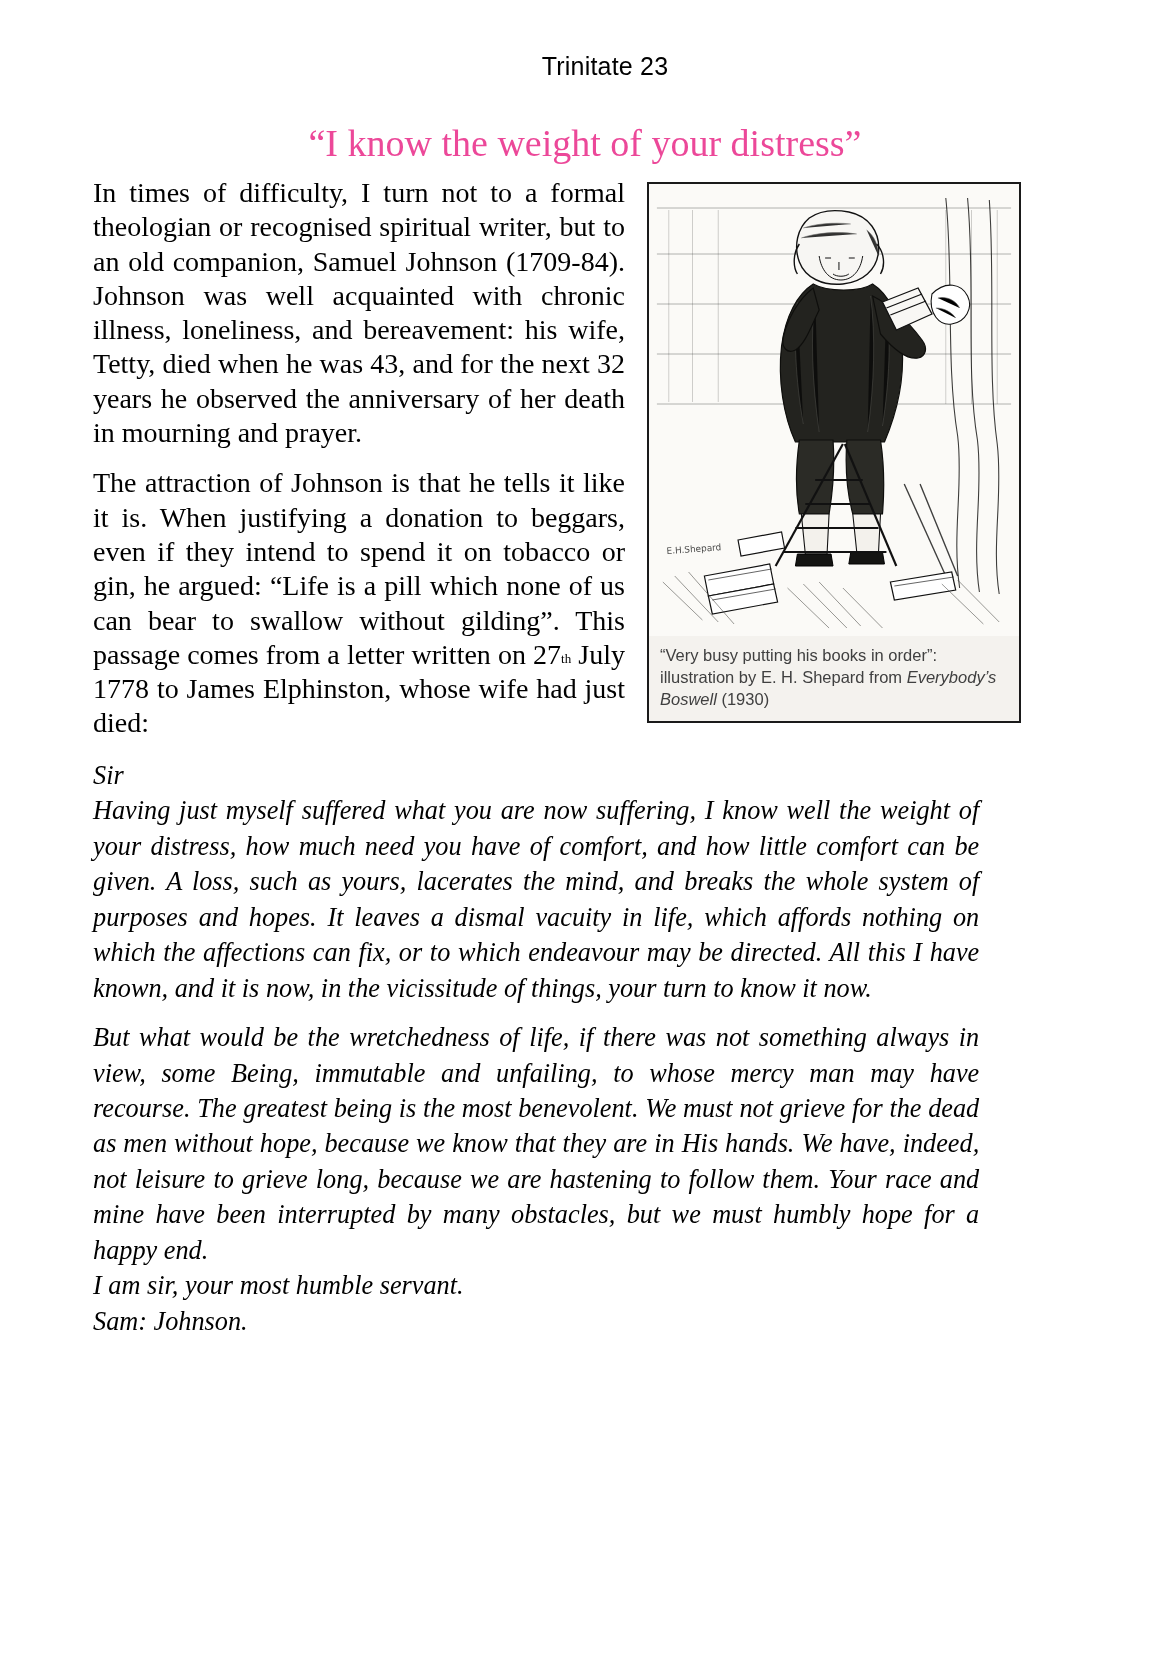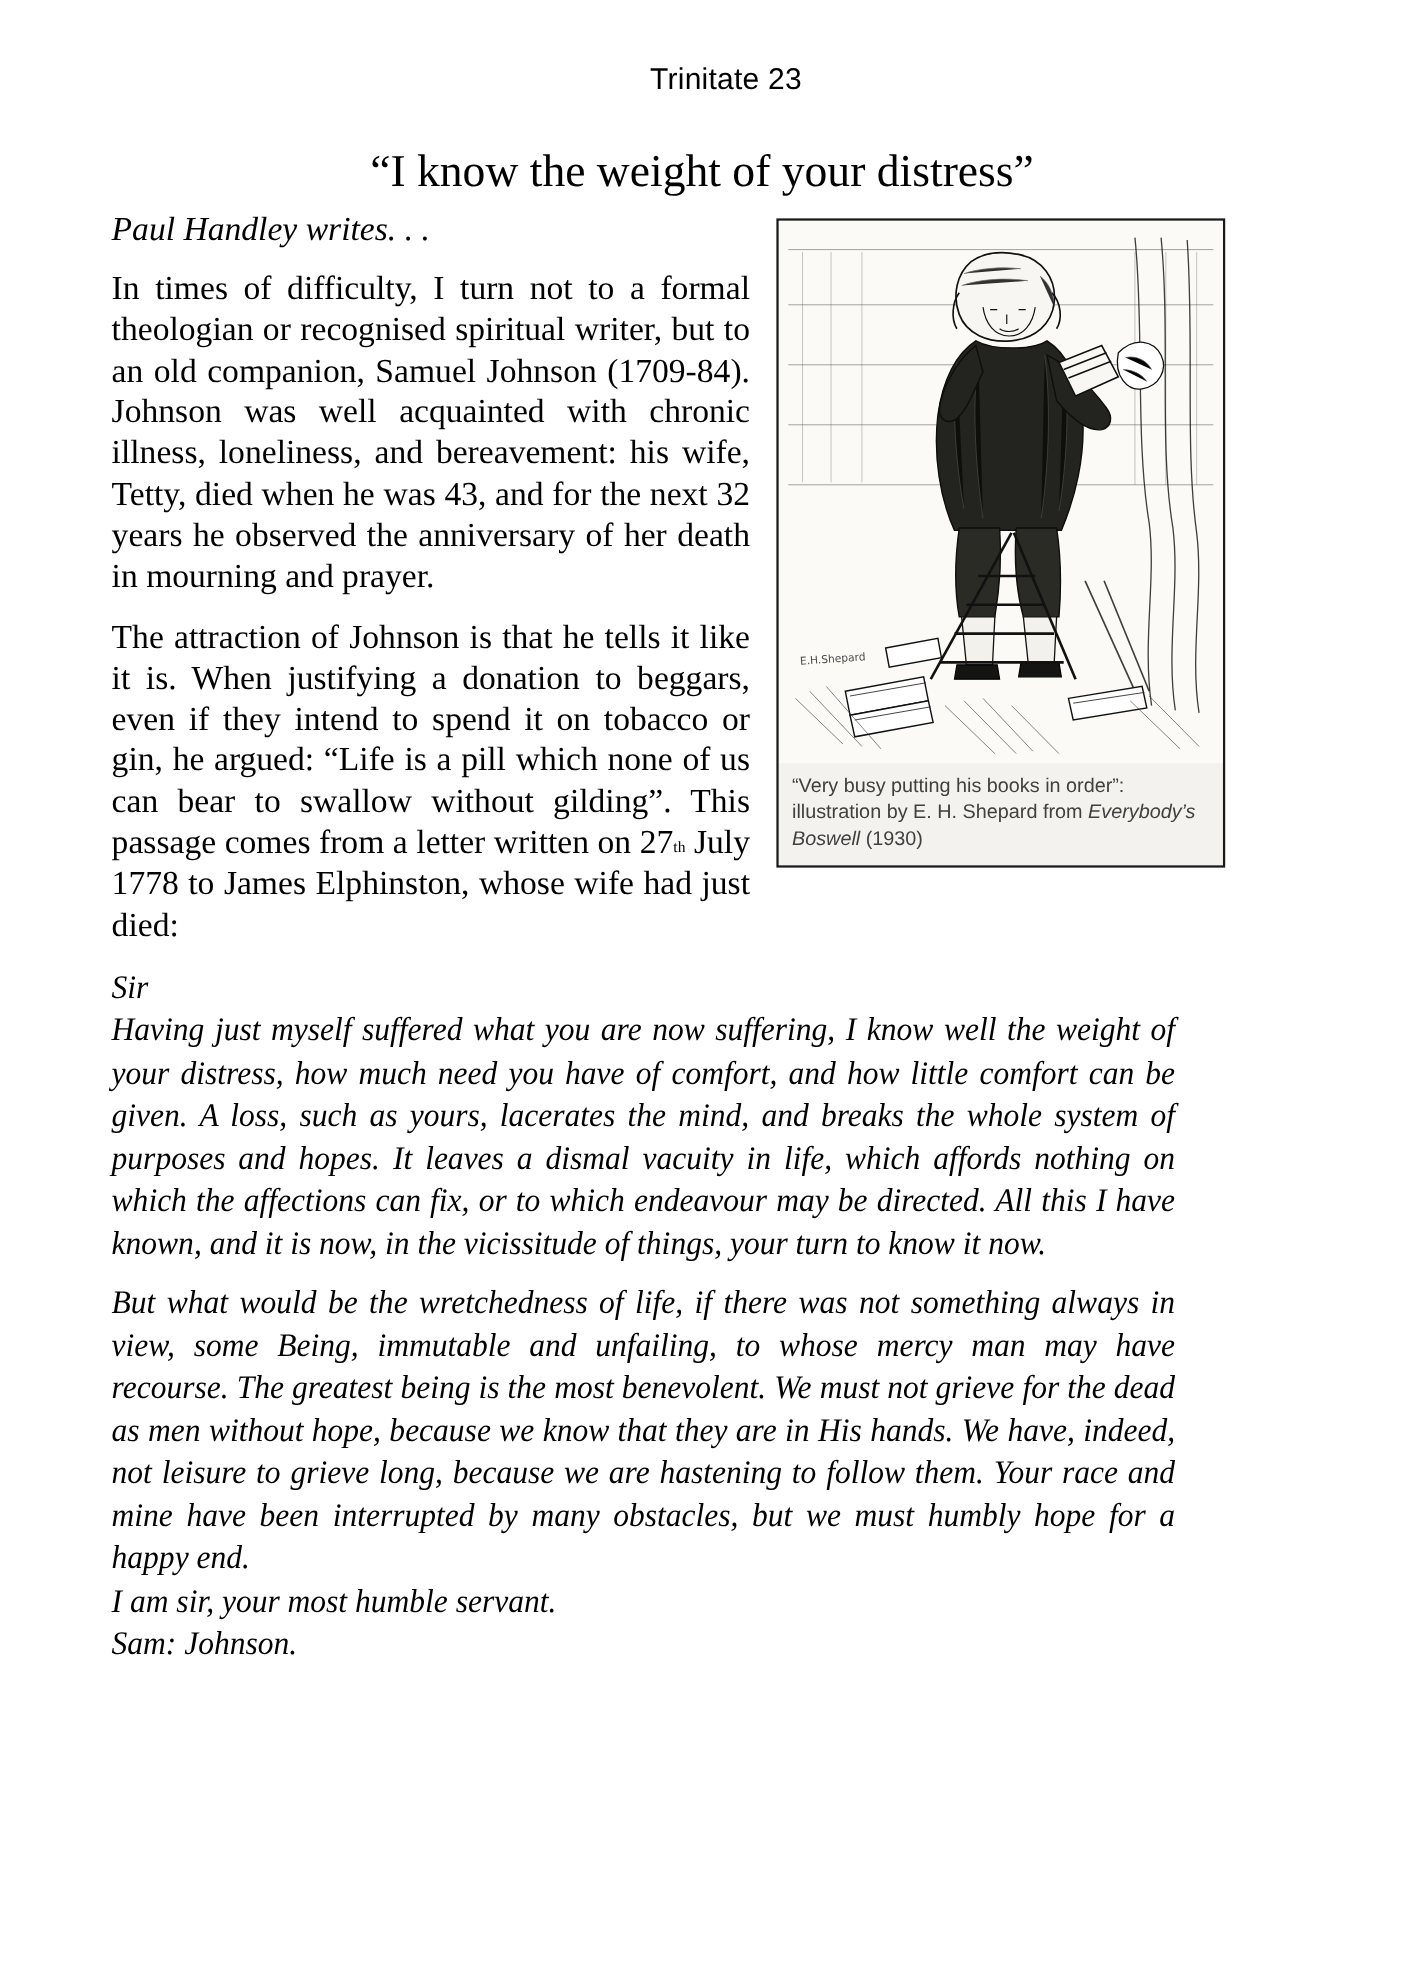--- a/index.html
+++ b/index.html
@@ -35,21 +35,21 @@
   
   .article-title {
     position: absolute;
     top: 98px;
     left: 0;
     width: 1170px;
     text-align: center;
     font-family: "Liberation Serif", serif;
     font-size: 38px;
     line-height: 1.1;
-    color: #000000;
+    color: #ec4899;
     font-weight: 400;
   }
 
   
   .content {
     position: absolute;
     top: 176px;
     left: 93px;
     width: 928px;
   }
@@ -268,21 +268,20 @@
           </g>
 
           <text x="18" y="370" font-family="DejaVu Sans, sans-serif" font-size="9" fill="#2b2b2b" opacity="0.85" transform="rotate(-4 18 370)">E.H.Shepard</text>
         </svg>
       </div>
       <figcaption class="figure-caption">
         <span>“Very busy putting his books in order”: illustration by E. H. Shepard from </span><em>Everybody’s Boswell</em><span> (1930)</span>
       </figcaption>
     </figure>
 
-    <p class="byline">Paul Handley writes. . .</p>
 
     <p class="body-para">In times of difficulty, I turn not to a formal theologian or recognised spiritual writer, but to an old companion, Samuel Johnson (1709-84). Johnson was well acquainted with chronic illness, loneliness, and bereavement: his wife, Tetty, died when he was 43, and for the next 32 years he observed the anniversary of her death in mourning and prayer.</p>
 
     <p class="body-para"><span>The attraction of Johnson is that he tells it like it is. When justifying a donation to beggars, even if they intend to spend it on tobacco or gin, he argued: “Life is a pill which none of us can bear to swallow without gilding”. This passage comes from a letter written on 27</span><span class="sup">th</span><span> July 1778 to James Elphinston, whose wife had just died:</span></p>
 
     <div class="letter">
       <p class="letter-salutation">Sir</p>
       <p class="letter-para">Having just myself suffered what you are now suffering, I know well the weight of your distress, how much need you have of comfort, and how little comfort can be given. A loss, such as yours, lacerates the mind, and breaks the whole system of purposes and hopes. It leaves a dismal vacuity in life, which affords nothing on which the affections can fix, or to which endeavour may be directed. All this I have known, and it is now, in the vicissitude of things, your turn to know it now.</p>
       <p class="letter-para tight">But what would be the wretchedness of life, if there was not something always in view, some Being, immutable and unfailing, to whose mercy man may have recourse. The greatest being is the most benevolent. We must not grieve for the dead as men without hope, because we know that they are in His hands. We have, indeed, not leisure to grieve long, because we are hastening to follow them. Your race and mine have been interrupted by many obstacles, but we must humbly hope for a happy end.</p>
       <p class="letter-signoff">I am sir, your most humble servant.</p>

